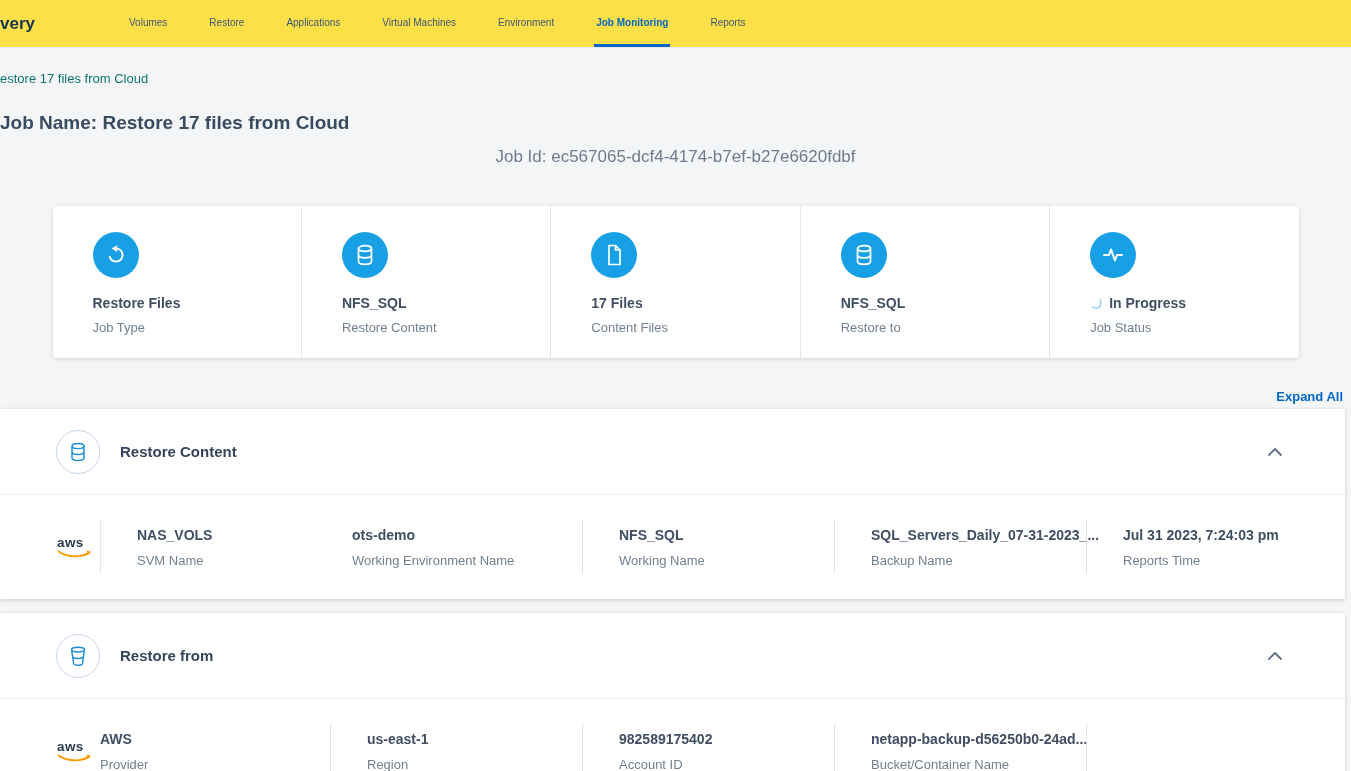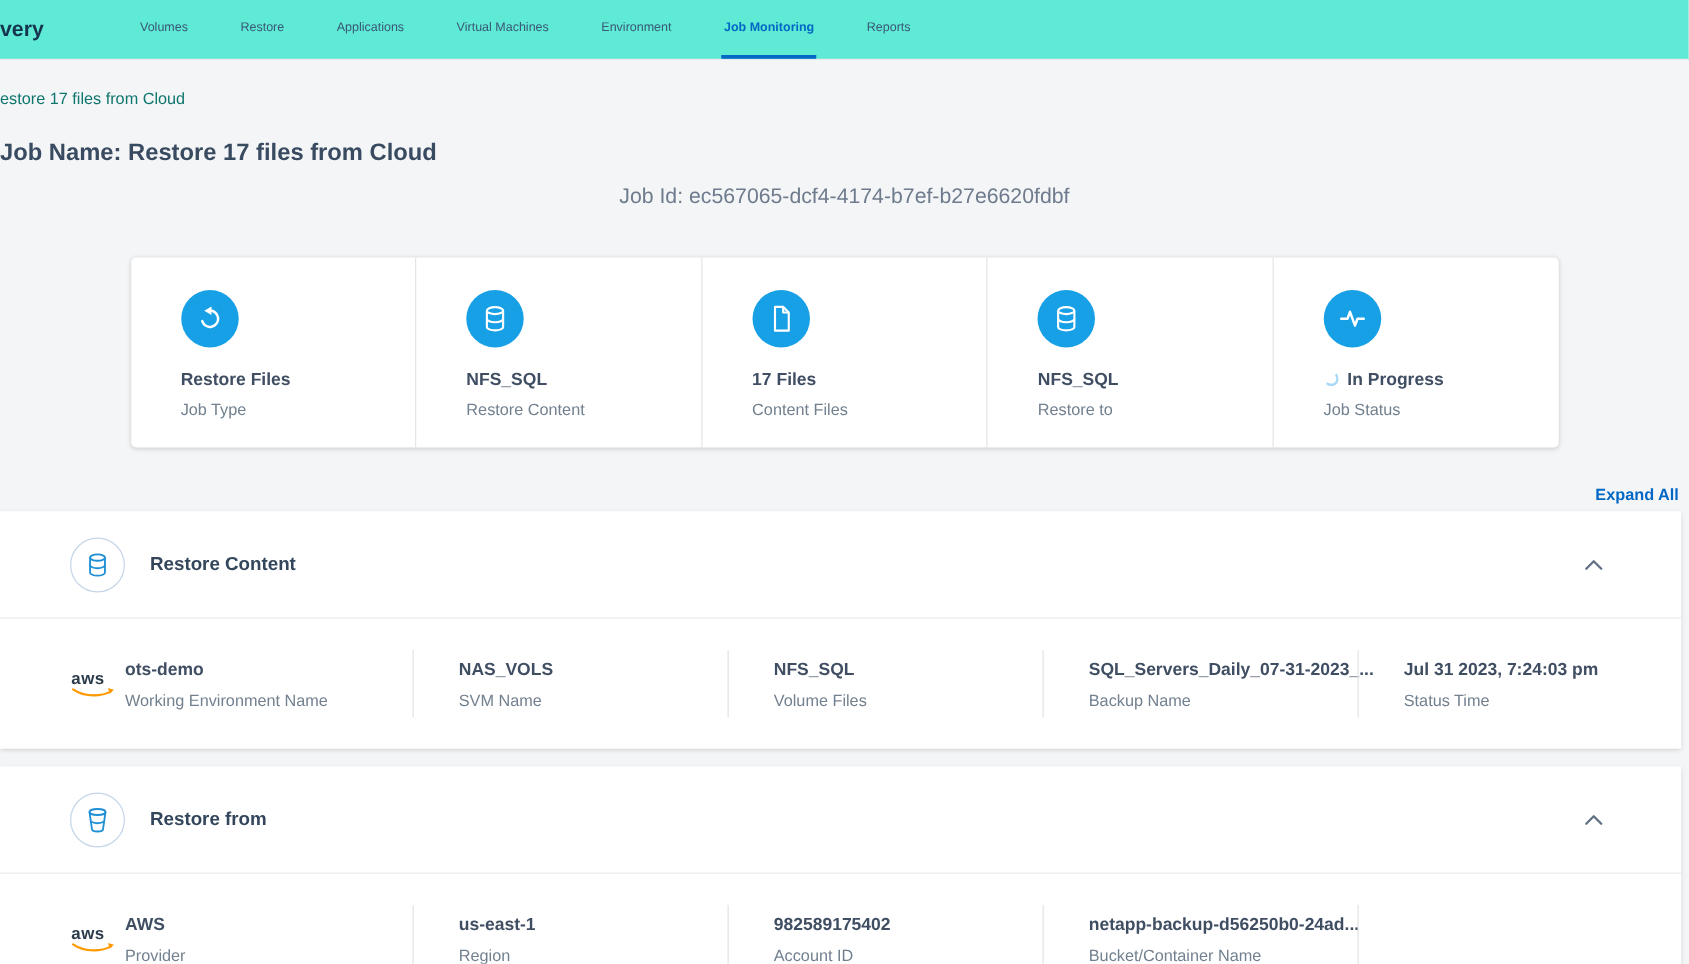--- a/index.html
+++ b/index.html
@@ -5,22 +5,22 @@
   * { margin:0; padding:0; box-sizing:border-box; }
   html,body { background:#f4f5f7; }
   body {
     width:1351px; height:771px; overflow:hidden;
     font-family:"Liberation Sans", sans-serif;
     color:#404e63;
   }
 
   
   .topnav {
-    height:48px; background:#5eead4; border-bottom:1px solid #e7e9ec;
-    display:flex; align-items:stretch;
+    height:48px; background:#fde047; border-bottom:1px solid #e7e9ec;
+    display:flex; align-items:stretch;gap:17px;
   }
   .brand {
     width:42px; overflow:hidden; white-space:nowrap;
     font-size:17px; font-weight:700; color:#17344f;
     display:flex; align-items:center; cursor:pointer;
   }
   .tabs { display:flex; gap:38px; margin-left:68px; }
   .tab {
     display:flex; align-items:center; font-size:10px; color:#3a5877;
     text-decoration:none; cursor:pointer; border-bottom:3px solid transparent;
@@ -31,21 +31,21 @@
   
   .breadcrumb {
     margin-top:23px; font-size:13px; color:#0f766e; cursor:pointer;
     white-space:nowrap; overflow:hidden;
   }
   .job-title { margin-top:26px; text-align:left; font-size:19px; font-weight:700; color:#394b60; }
   .job-id   { margin-top:13px; text-align:center; font-size:17px; color:#6e7b8d; }
 
   
   .summary-card {
-    width:1142px; height:152px; margin:39px auto 0; background:#fff;
+    width:1246px; height:152px; margin:39px auto 0; background:#fff;
     border-radius:4px; box-shadow:0 1px 4px rgba(0,0,0,.16);
     display:flex;
   }
   .summary-item { flex:1; padding:26px 0 0 40px; }
   .summary-item + .summary-item { border-left:1px solid #e6e6e6; }
   .icon-circle {
     width:46px; height:46px; border-radius:50%; background:#18a0e6;
     display:flex; align-items:center; justify-content:center;
   }
   .summary-value {
@@ -190,39 +190,39 @@
     </div>
   </div>
   <div class="panel-row">
     <div class="aws-cell">
       <svg width="38" height="26" viewBox="0 0 38 26">
         <text x="1" y="13" font-family="Liberation Sans, sans-serif" font-size="13.5" font-weight="bold" fill="#2b3b4a" letter-spacing="0.4">aws</text>
         <path d="M2.5 17.5c4.5 3.2 10.5 4.8 16.5 4.8 4.9 0 9.8-1 13.8-3.2" fill="none" stroke="#ff9900" stroke-width="1.8" stroke-linecap="round"></path>
         <path d="M30.5 16.4l4.6 1.3-3.5 3.2z" fill="#ff9900"></path>
       </svg>
     </div>
+    <div class="cell cell-next">
+      <div class="cell-value">NAS_VOLS</div>
+      <div class="cell-label">SVM Name</div>
+    </div>
     <div class="cell cell-first">
       <div class="cell-value">ots-demo</div>
       <div class="cell-label">Working Environment Name</div>
     </div>
     <div class="cell cell-next">
-      <div class="cell-value">NAS_VOLS</div>
-      <div class="cell-label">SVM Name</div>
-    </div>
-    <div class="cell cell-next">
       <div class="cell-value">NFS_SQL</div>
-      <div class="cell-label">Volume Files</div>
+      <div class="cell-label">Working Name</div>
     </div>
     <div class="cell cell-next">
       <div class="cell-value">SQL_Servers_Daily_07-31-2023_...</div>
       <div class="cell-label">Backup Name</div>
     </div>
     <div class="cell cell-next">
       <div class="cell-value">Jul 31 2023, 7:24:03 pm</div>
-      <div class="cell-label">Status Time</div>
+      <div class="cell-label">Reports Time</div>
     </div>
   </div>
 </section>
 
 <section class="panel">
   <div class="panel-header">
     <div class="panel-icon">
       <svg width="22" height="22" viewBox="0 0 24 24" fill="none" stroke="#1f8fd6" stroke-width="1.6">
         <ellipse cx="12" cy="5" rx="7" ry="2.6"></ellipse>
         <path d="M5 5l2.2 15.2c.15 1 2.2 1.8 4.8 1.8s4.65-.8 4.8-1.8L19 5"></path>

